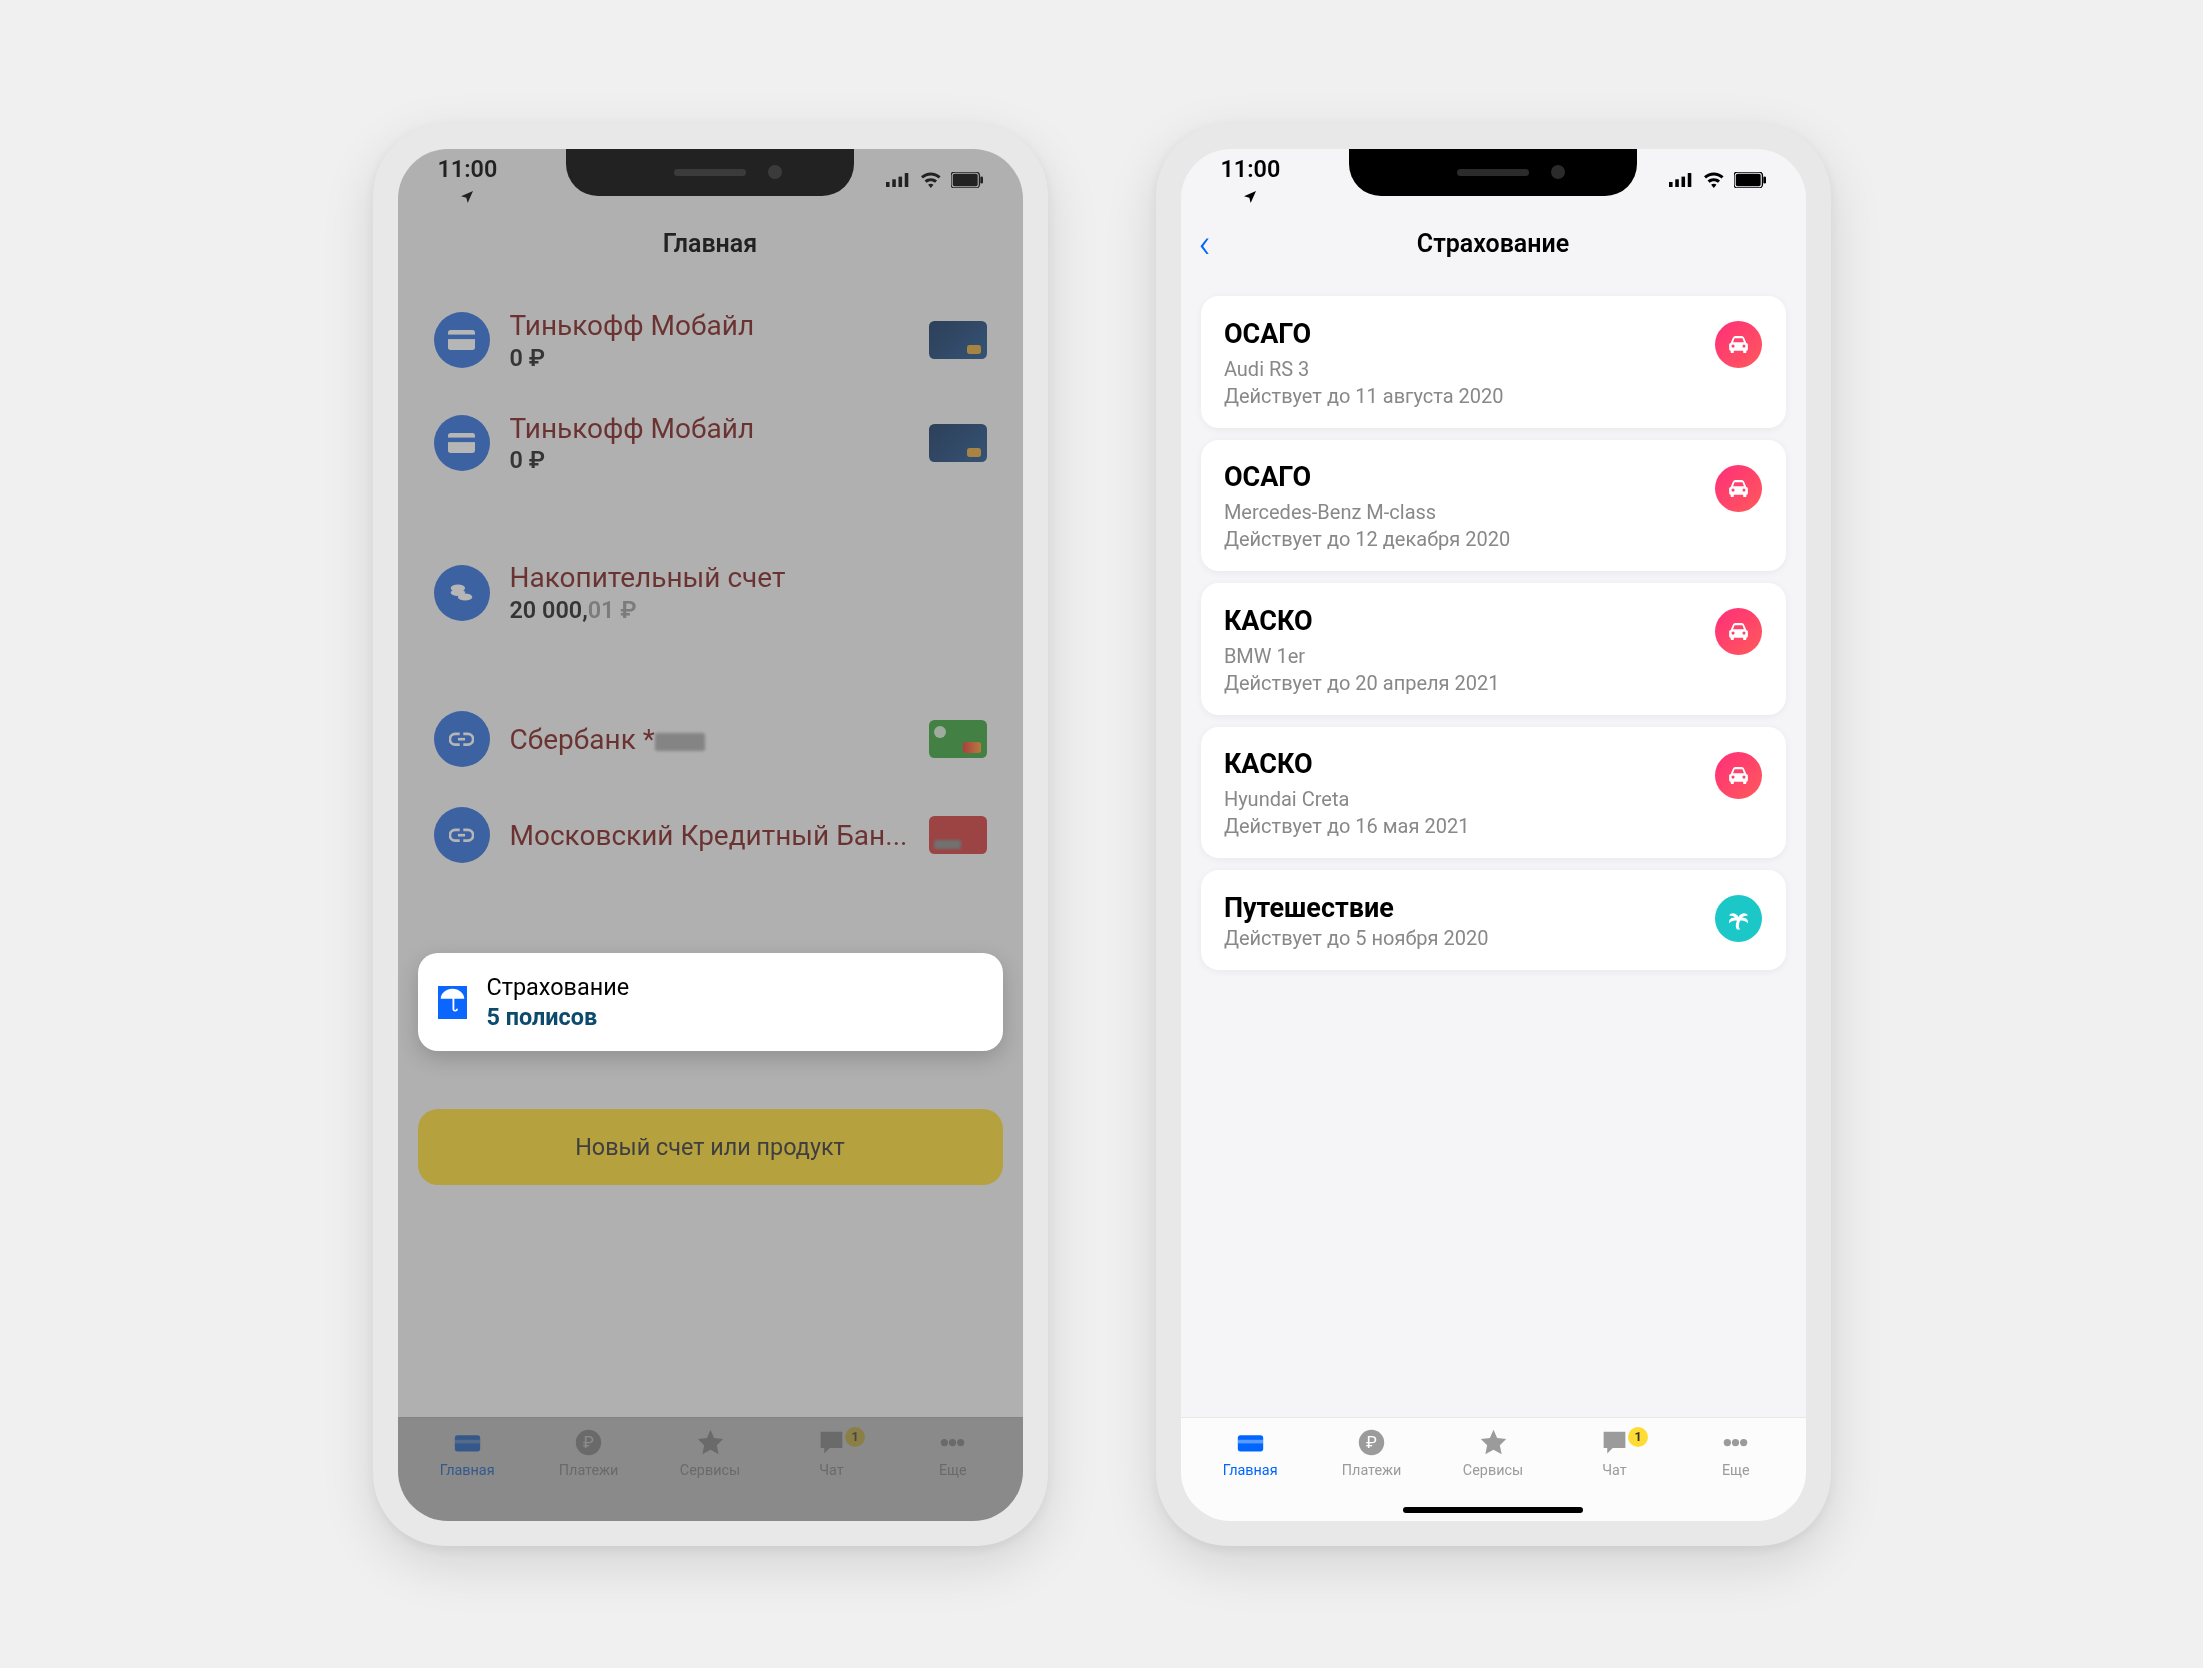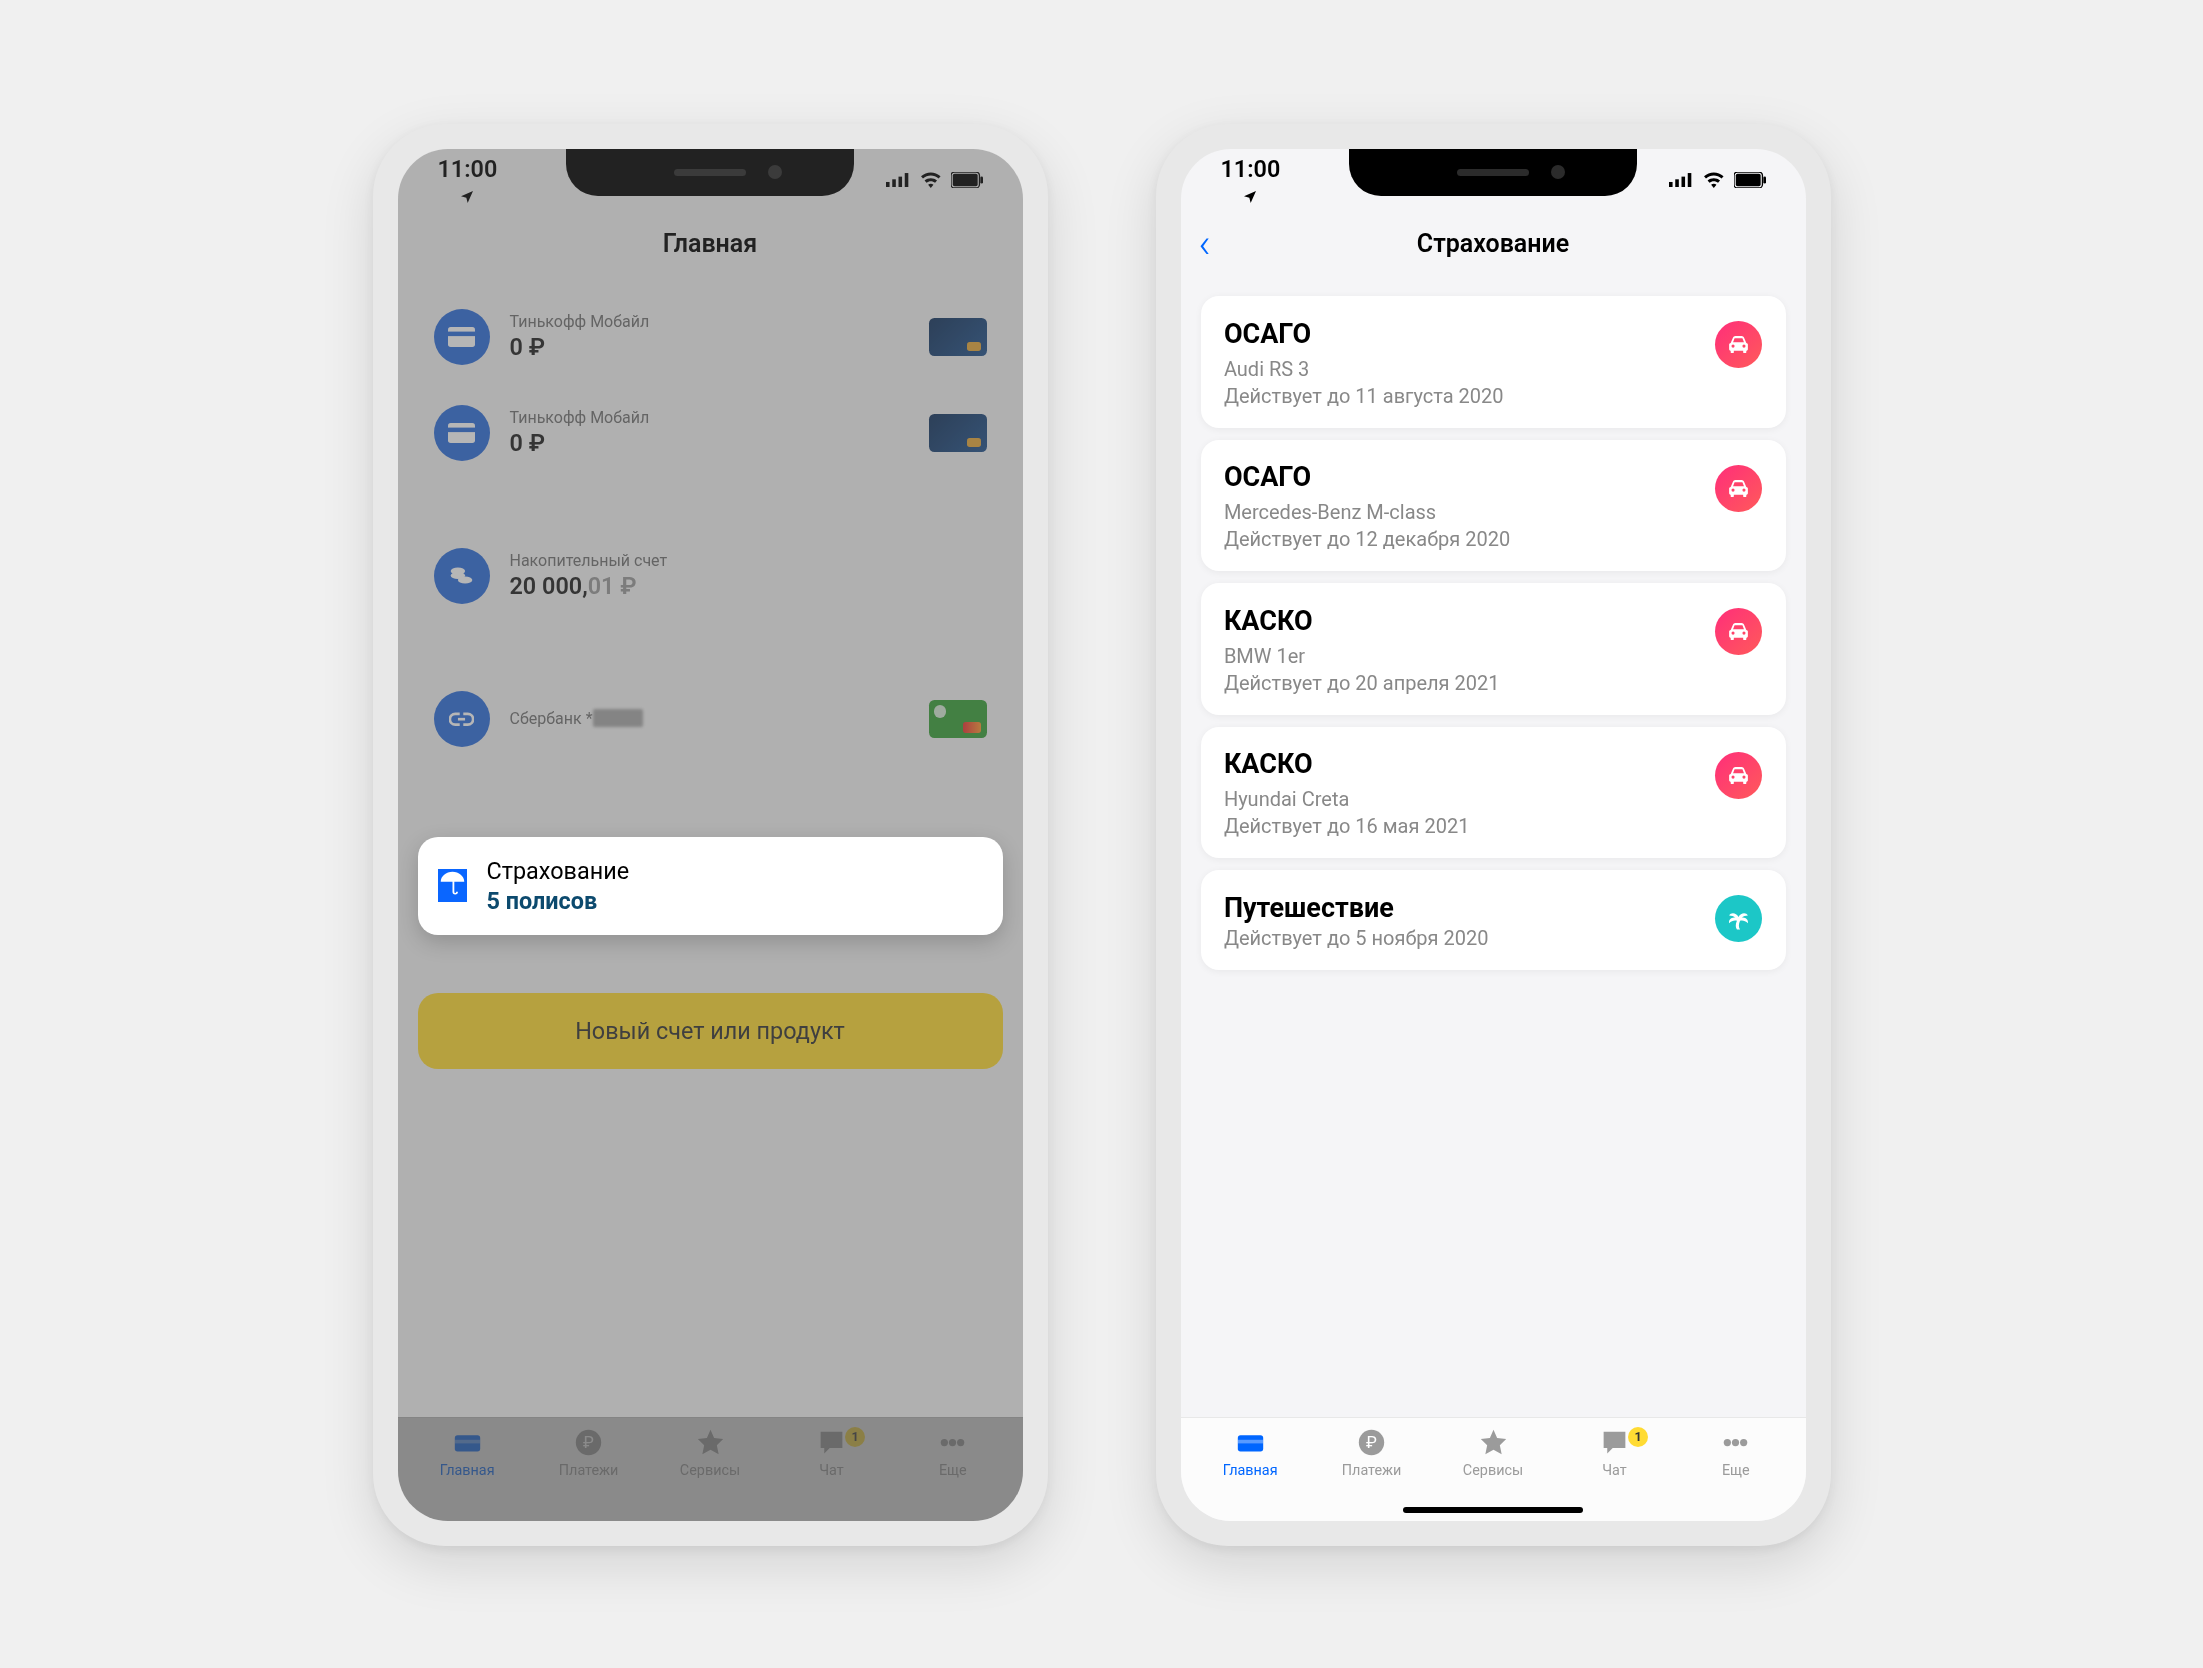--- a/index.html
+++ b/index.html
@@ -106,21 +106,21 @@
   width: 56px;
   height: 56px;
   border-radius: 50%;
   background: #2e6edb;
   display: flex;
   align-items: center;
   justify-content: center;
   flex-shrink: 0;
 }
 .row .labels { flex: 1; }
-.row .line1 { font-size: 16px; color: #737373; }
+.row .line1 { font-size: 28px; color: #7f1d1d; }
 .row .line2 {
   font-size: 23.4px;
   color: #222;
   margin-top: 1.8px;
   font-weight: 600;
 }
 .row .line2 .faded { color: #9b9b9b; font-weight: 600; }
 .card-thumb {
   width: 58px;
   height: 38px;
@@ -345,20 +345,33 @@
               <path d="M12 2H7a6 6 0 000 12h5"></path>
               <path d="M16 2h5a6 6 0 010 12h-5"></path>
             </svg>
         </div>
         <div class="labels">
           <div class="line1"><span>Сбербанк *</span><span style="display:inline-block;width:50px;height:18px;background:#aaa;border-radius:1.8px;filter:blur(1.4px);vertical-align:-2.7px;"></span></div>
         </div>
         <div class="card-thumb card-green"></div>
       </div>
 
+      <div class="row">
+        <div class="icon-circle">
+          <svg width="25" height="14.4" viewBox="0 0 28 16" fill="none" stroke="#fff" stroke-width="3">
+              <path d="M10 8H18"></path>
+              <path d="M12 2H7a6 6 0 000 12h5"></path>
+              <path d="M16 2h5a6 6 0 010 12h-5"></path>
+            </svg>
+        </div>
+        <div class="labels">
+          <div class="line1">Московский Кредитный Бан...</div>
+        </div>
+        <div class="card-thumb card-red"></div>
+      </div>
 
       <div style="height:63px;"></div>
 
       <div class="ins-card" style="position:relative;z-index:20;">
         <div class="icon-circle" style="background:#0a66ff">
           <svg width="29" height="29" viewBox="0 0 32 32" fill="#fff">
               <path d="M16 3c-7 0-13 5-13 11h26C29 8 23 3 16 3zM16 14v11c0 2 1 3 3 3s3-1 3-3h-2c0 1-.5 1.5-1 1.5s-1-.5-1-1.5V14h-2z"></path>
             </svg>
         </div>
         <div class="labels">

